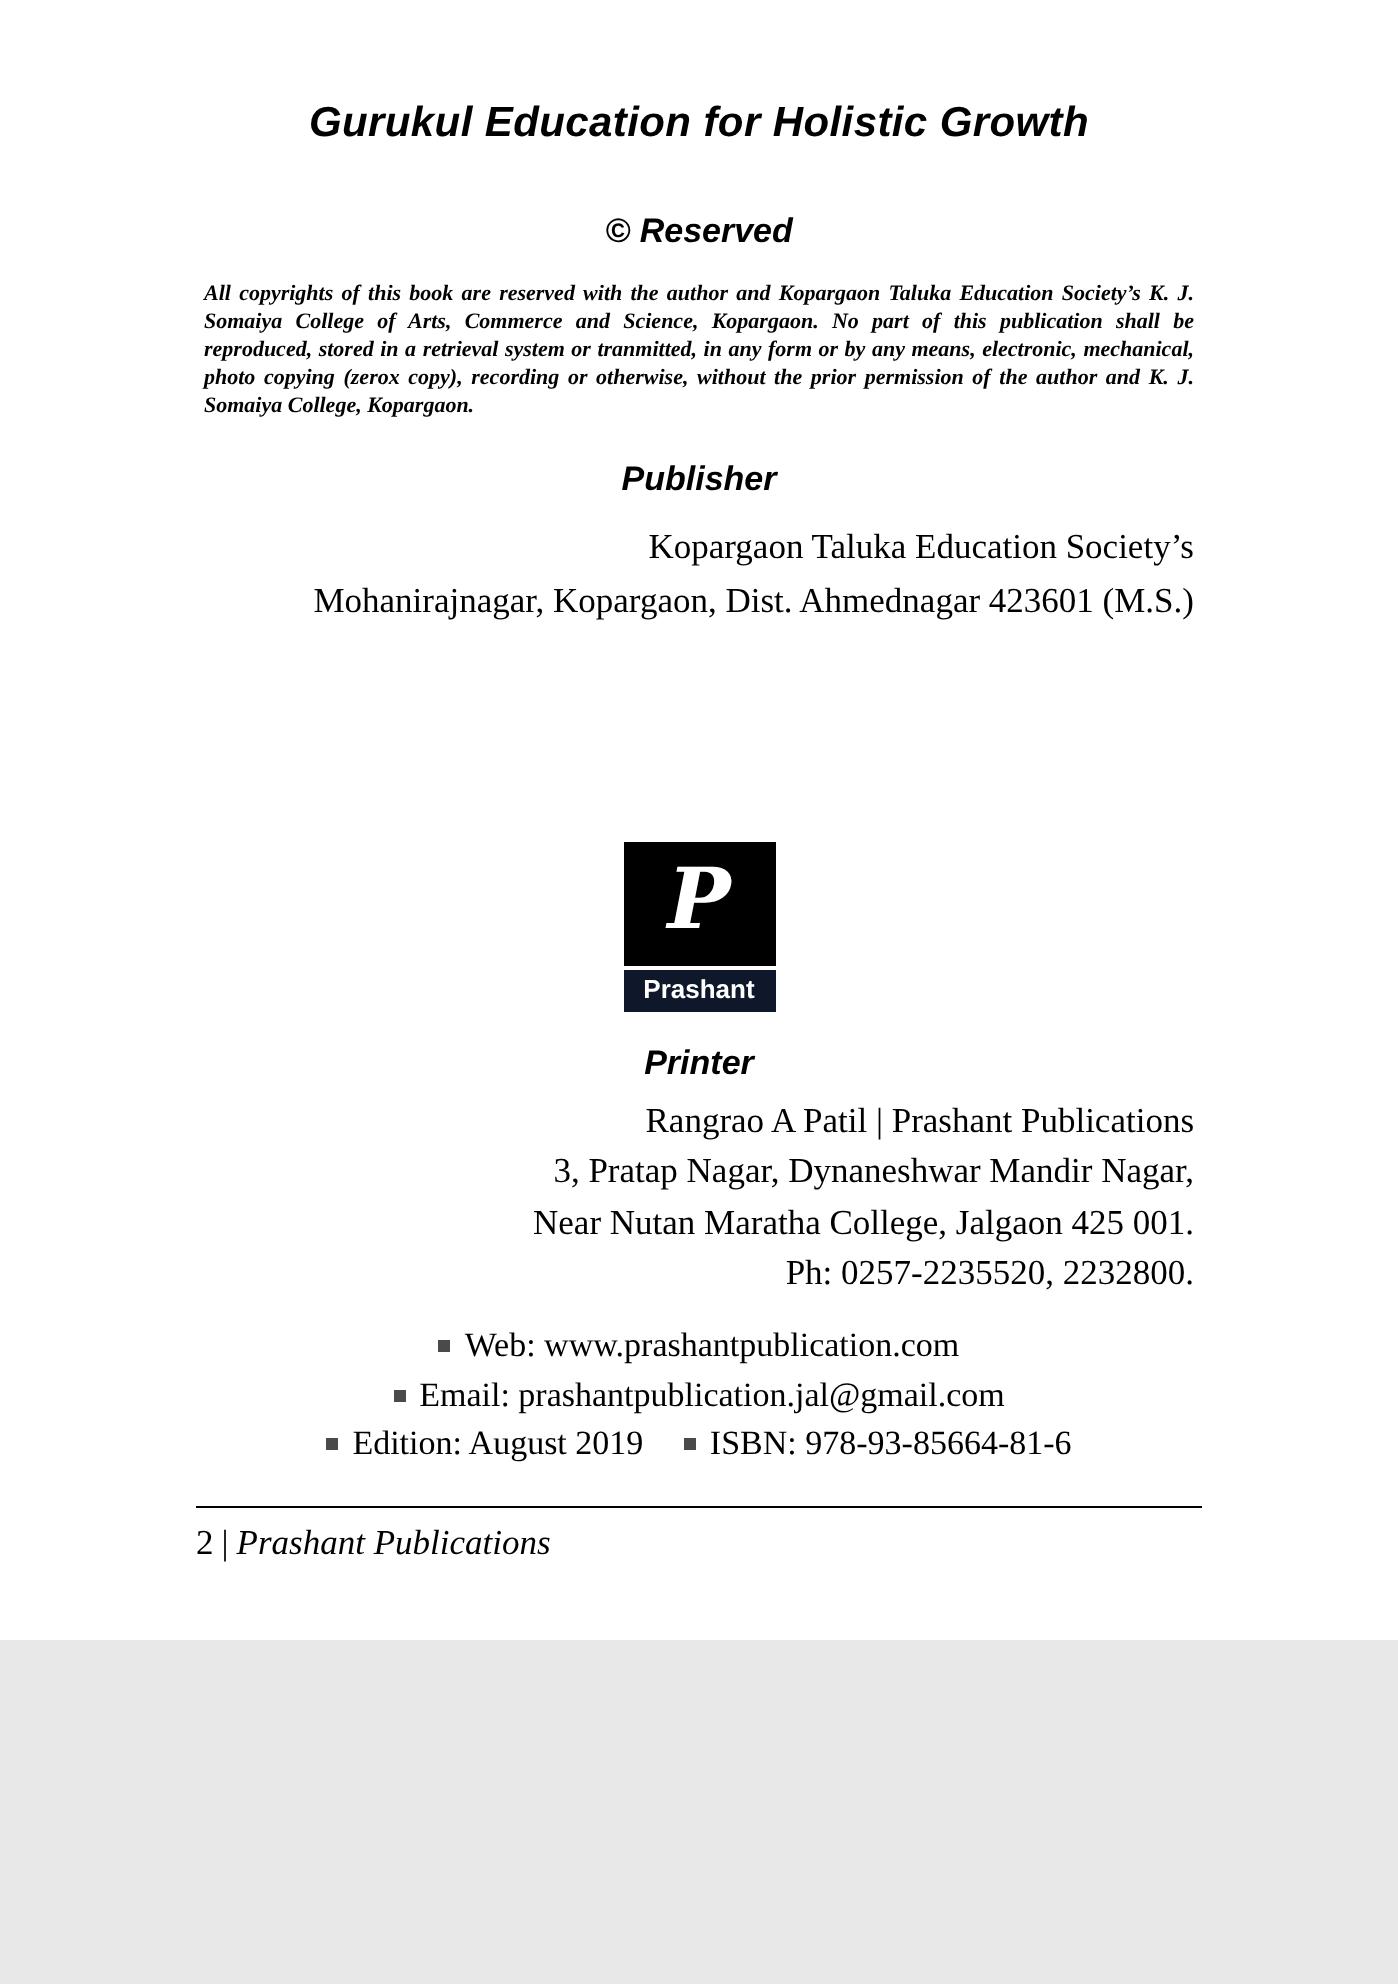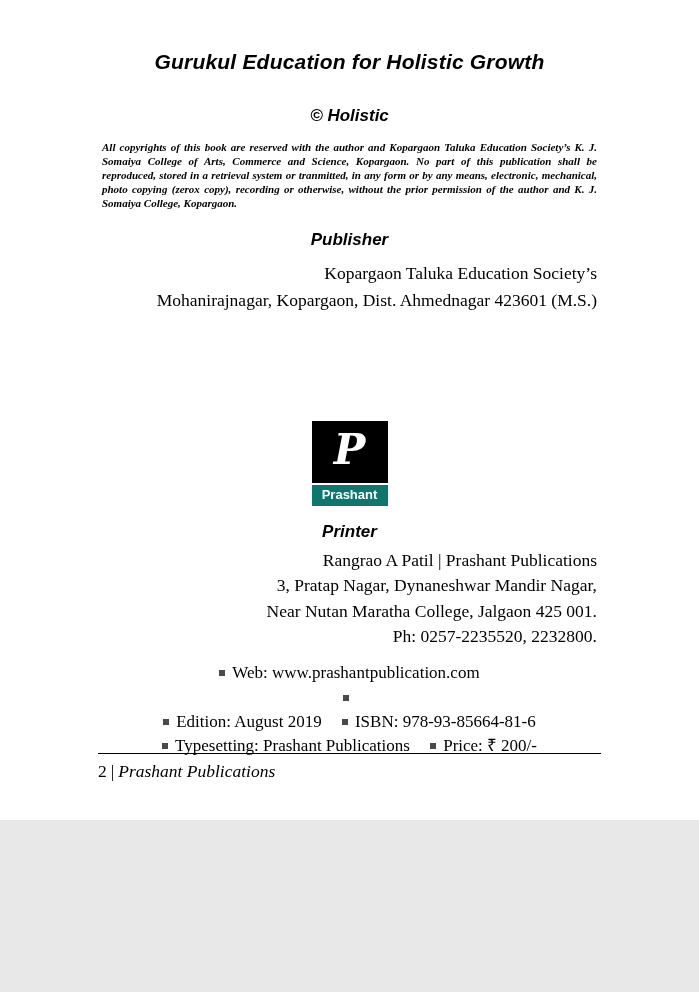--- a/index.html
+++ b/index.html
@@ -63,21 +63,21 @@
   .logo-letter {
     color: #fff;
     font-family: "DejaVu Serif", serif;
     font-style: italic;
     font-weight: bold;
     font-size: 42px;
     line-height: 1;
     transform: translateY(-2px);
   }
   .logo-name {
-    background: #0f766e;
+    background: #0f172a;
     color: #fff;
     font-family: "Liberation Sans", sans-serif;
     font-weight: bold;
     font-size: 13px;
     padding: 2px 0 4px 0;
     border-top: 2px solid #fff;
   }
   .printer-heading { margin-bottom: 6px; }
   .printer-lines { line-height: 1.45; font-size: 17.5px; }
   .details { margin-top: 12px; font-size: 17px; }
@@ -103,21 +103,21 @@
   .page-footer .ital { font-style: italic; }
   .page-footer span { margin-right: 4px; }
 </style>
 </head>
 <body>
 
 <div class="page">
 
   <h1 class="book-title">Gurukul Education for Holistic Growth</h1>
 
-  <h2 class="section-heading reserved-heading">© Holistic</h2>
+  <h2 class="section-heading reserved-heading">© Reserved</h2>
 
   <p class="copyright-para">All copyrights of this book are reserved with the author and Kopargaon Taluka Education Society’s K. J. Somaiya College of Arts, Commerce and Science, Kopargaon. No part of this publication shall be reproduced, stored in a retrieval system or tranmitted, in any form or by any means, electronic, mechanical, photo copying (zerox copy), recording or otherwise, without the prior permission of the author and K. J. Somaiya College, Kopargaon.</p>
 
   <h2 class="section-heading">Publisher</h2>
   <div class="center-lines publisher-block">
     <div>Kopargaon Taluka Education Society’s</div>
     <div>Mohanirajnagar, Kopargaon, Dist. Ahmednagar 423601 (M.S.)</div>
   </div>
 
   <div class="logo-block">
@@ -133,29 +133,25 @@
     <div>3, Pratap Nagar, Dynaneshwar Mandir Nagar,</div>
     <div>Near Nutan Maratha College, Jalgaon 425 001.</div>
     <div>Ph: 0257-2235520, 2232800.</div>
   </div>
 
   <div class="details">
     <div class="detail-row">
       <span class="ditem"><span class="bullet"></span><span>Web: www.prashantpublication.com</span></span>
     </div>
     <div class="detail-row">
-      <span class="ditem"><span class="bullet"></span></span>
+      <span class="ditem"><span class="bullet"></span><span>Email: prashantpublication.jal@gmail.com</span></span>
     </div>
     <div class="detail-row">
       <span class="ditem"><span class="bullet"></span><span>Edition: August 2019</span></span>
       <span class="ditem"><span class="bullet"></span><span>ISBN: 978-93-85664-81-6</span></span>
-    </div>
-    <div class="detail-row">
-      <span class="ditem"><span class="bullet"></span><span>Typesetting: Prashant Publications</span></span>
-      <span class="ditem"><span class="bullet"></span><span>Price: ₹ 200/-</span></span>
     </div>
   </div>
 
   <div class="page-footer">
     <span>2</span><span>|</span><span class="ital">Prashant Publications</span>
   </div>
 
 </div>
 
 </body></html>

